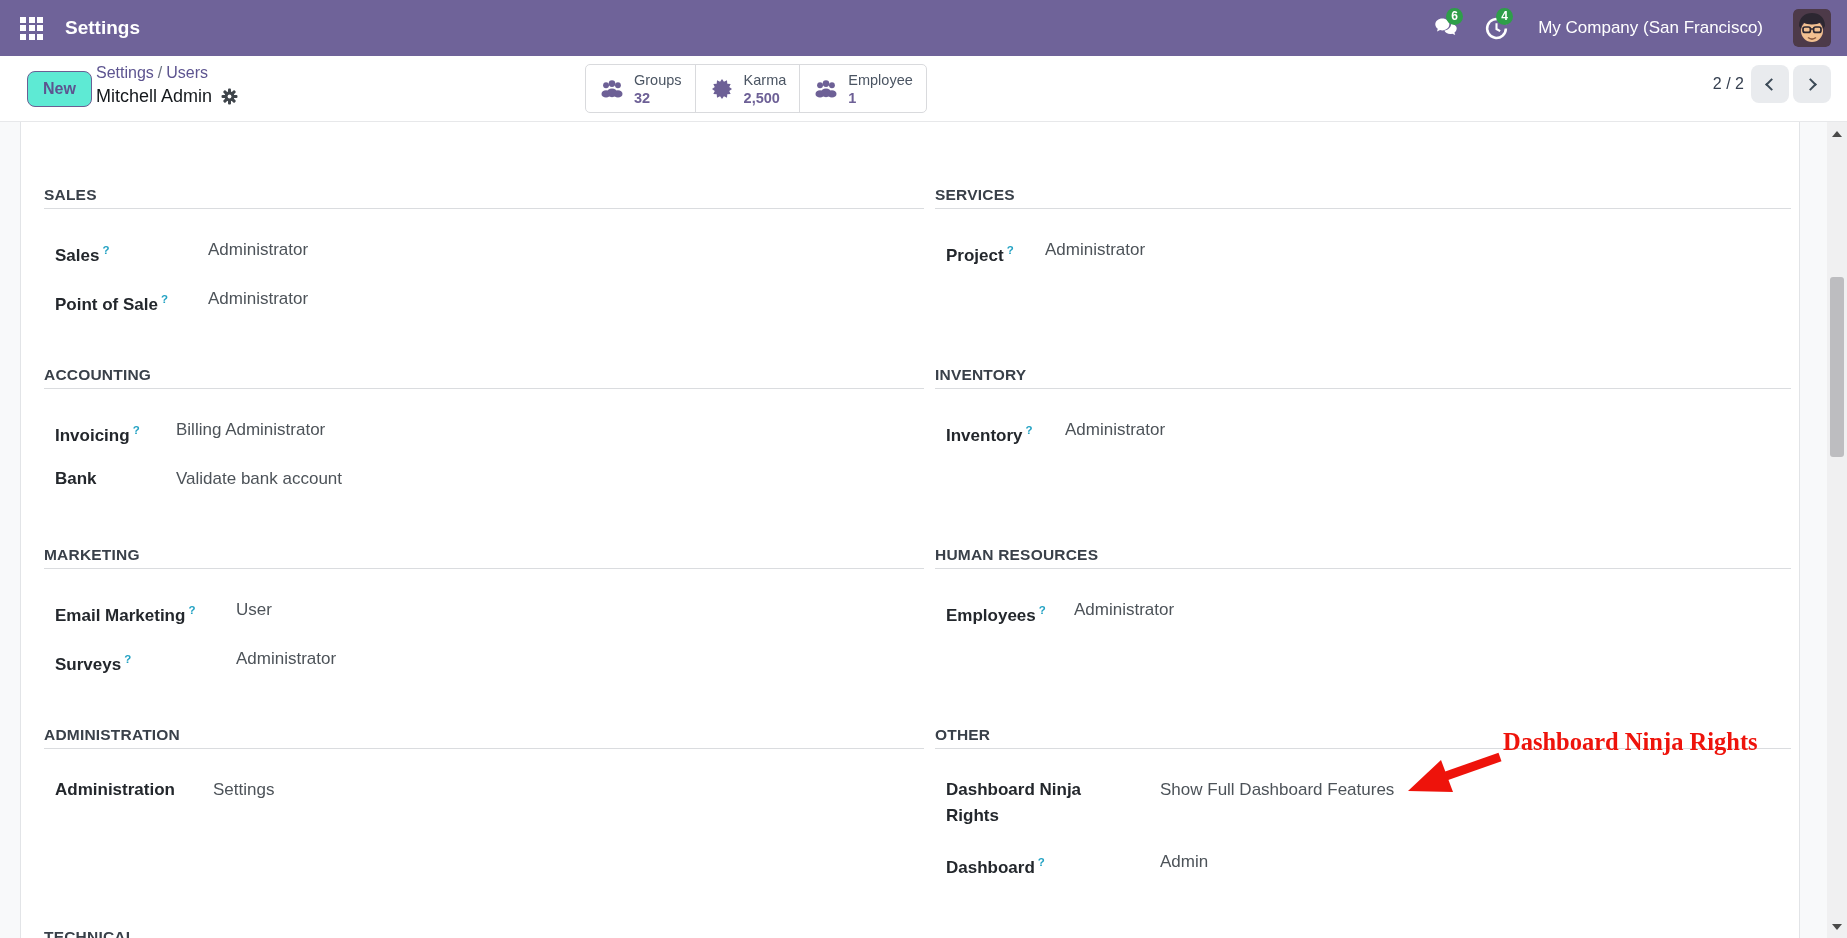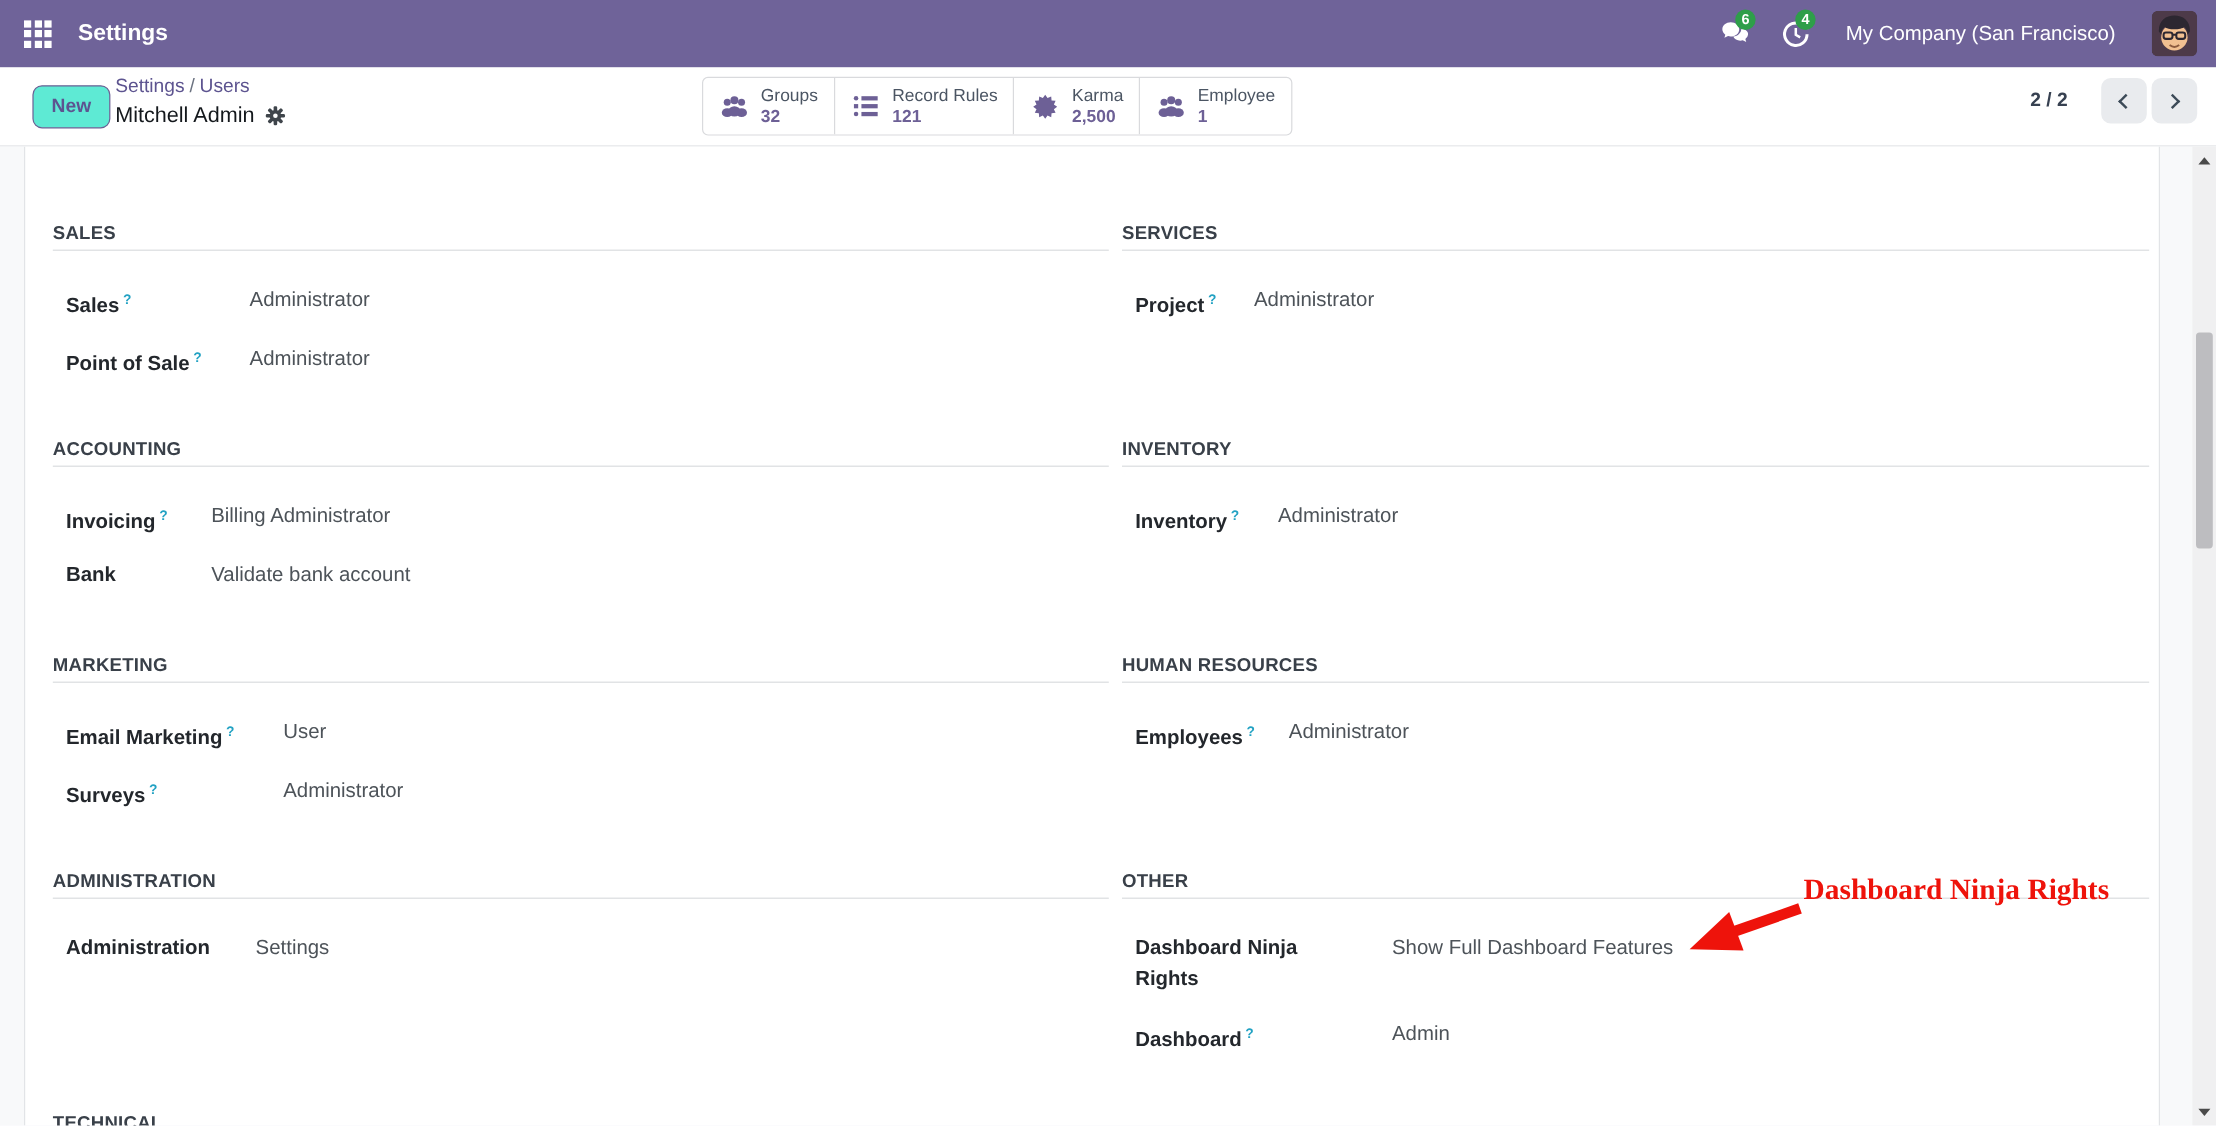--- a/index.html
+++ b/index.html
@@ -34,21 +34,21 @@
   .gear-btn{cursor:pointer;display:inline-flex;}
 
   .stats{position:absolute;left:585px;top:8px;height:49px;display:flex;border:1px solid #d9dadd;border-radius:5px;background:#fff;overflow:hidden;}
   .stat-btn{display:flex;align-items:center;gap:9px;padding:0 13px;cursor:pointer;border-left:1px solid #d9dadd;}
   .stat-btn:first-child{border-left:none;}
   .stat-txt{display:flex;flex-direction:column;line-height:16px;}
   .stat-label{font-size:14.5px;color:#4b5563;white-space:nowrap;}
   .stat-value{font-size:14.5px;color:var(--stat-purple);font-weight:600;margin-top:2px;}
   .stat-ico{width:26px;height:26px;display:flex;align-items:center;justify-content:center;}
 
-  .pager{position:absolute;right:16px;top:9px;display:flex;align-items:center;gap:28px;font-weight:bold;}
+  .pager{position:absolute;right:16px;top:9px;display:flex;align-items:center;gap:7px;}
   .pager-text{font-size:16px;color:#374151;}
   .pager-btns{display:flex;gap:4px;}
   .pager-btn{width:38px;height:38px;background:#e9ebee;border:none;border-radius:8px;display:flex;align-items:center;justify-content:center;cursor:pointer;}
   .chev{width:9px;height:9px;border-left:2.5px solid #3c4a57;border-bottom:2.5px solid #3c4a57;}
   .chev.left{transform:rotate(45deg);margin-left:3px;}
   .chev.right{transform:rotate(-135deg);margin-right:3px;}
 
   
   .content{position:absolute;top:122px;left:0;right:0;bottom:0;background:#f8f9fa;}
   .sheet{position:absolute;left:20px;top:0;width:1780px;bottom:0;background:#fff;border-left:1px solid #e2e4e7;border-right:1px solid #e2e4e7;}
@@ -156,36 +156,20 @@
             <ellipse cx="12" cy="15.5" rx="4.8" ry="4"></ellipse>
         </svg>
       </span>
       <span class="stat-txt">
         <span class="stat-label">Groups</span>
         <span class="stat-value">32</span>
       </span>
     </div>
     <div class="stat-btn">
       <span class="stat-ico">
-        <svg width="25" height="25" viewBox="0 0 24 24" fill="#6d6096">
-          <circle cx="4.2" cy="5.7" r="1.8"></circle>
-            <rect x="8.5" y="4" width="13" height="3.4"></rect>
-          <rect x="2.5" y="10.3" width="3.4" height="3.4"></rect>
-            <rect x="8.5" y="10.3" width="13" height="3.4"></rect>
-          <circle cx="4.2" cy="18.3" r="1.8"></circle>
-            <rect x="8.5" y="16.6" width="13" height="3.4"></rect>
-        </svg>
-      </span>
-      <span class="stat-txt">
-        <span class="stat-label">Record Rules</span>
-        <span class="stat-value">121</span>
-      </span>
-    </div>
-    <div class="stat-btn">
-      <span class="stat-ico">
         <svg width="24" height="24" viewBox="0 0 24 24" fill="#6d6096">
           <polygon points="22,12 19.24,13.94 20.66,17 17.3,17.3 17,20.66 13.94,19.24 12,22 10.06,19.24 7,20.66 6.7,17.3 3.34,17 4.76,13.94 2,12 4.76,10.06 3.34,7 6.7,6.7 7,3.34 10.06,4.76 12,2 13.94,4.76 17,3.34 17.3,6.7 20.66,7 19.24,10.06"></polygon>
         </svg>
       </span>
       <span class="stat-txt">
         <span class="stat-label">Karma</span>
         <span class="stat-value">2,500</span>
       </span>
     </div>
     <div class="stat-btn">

